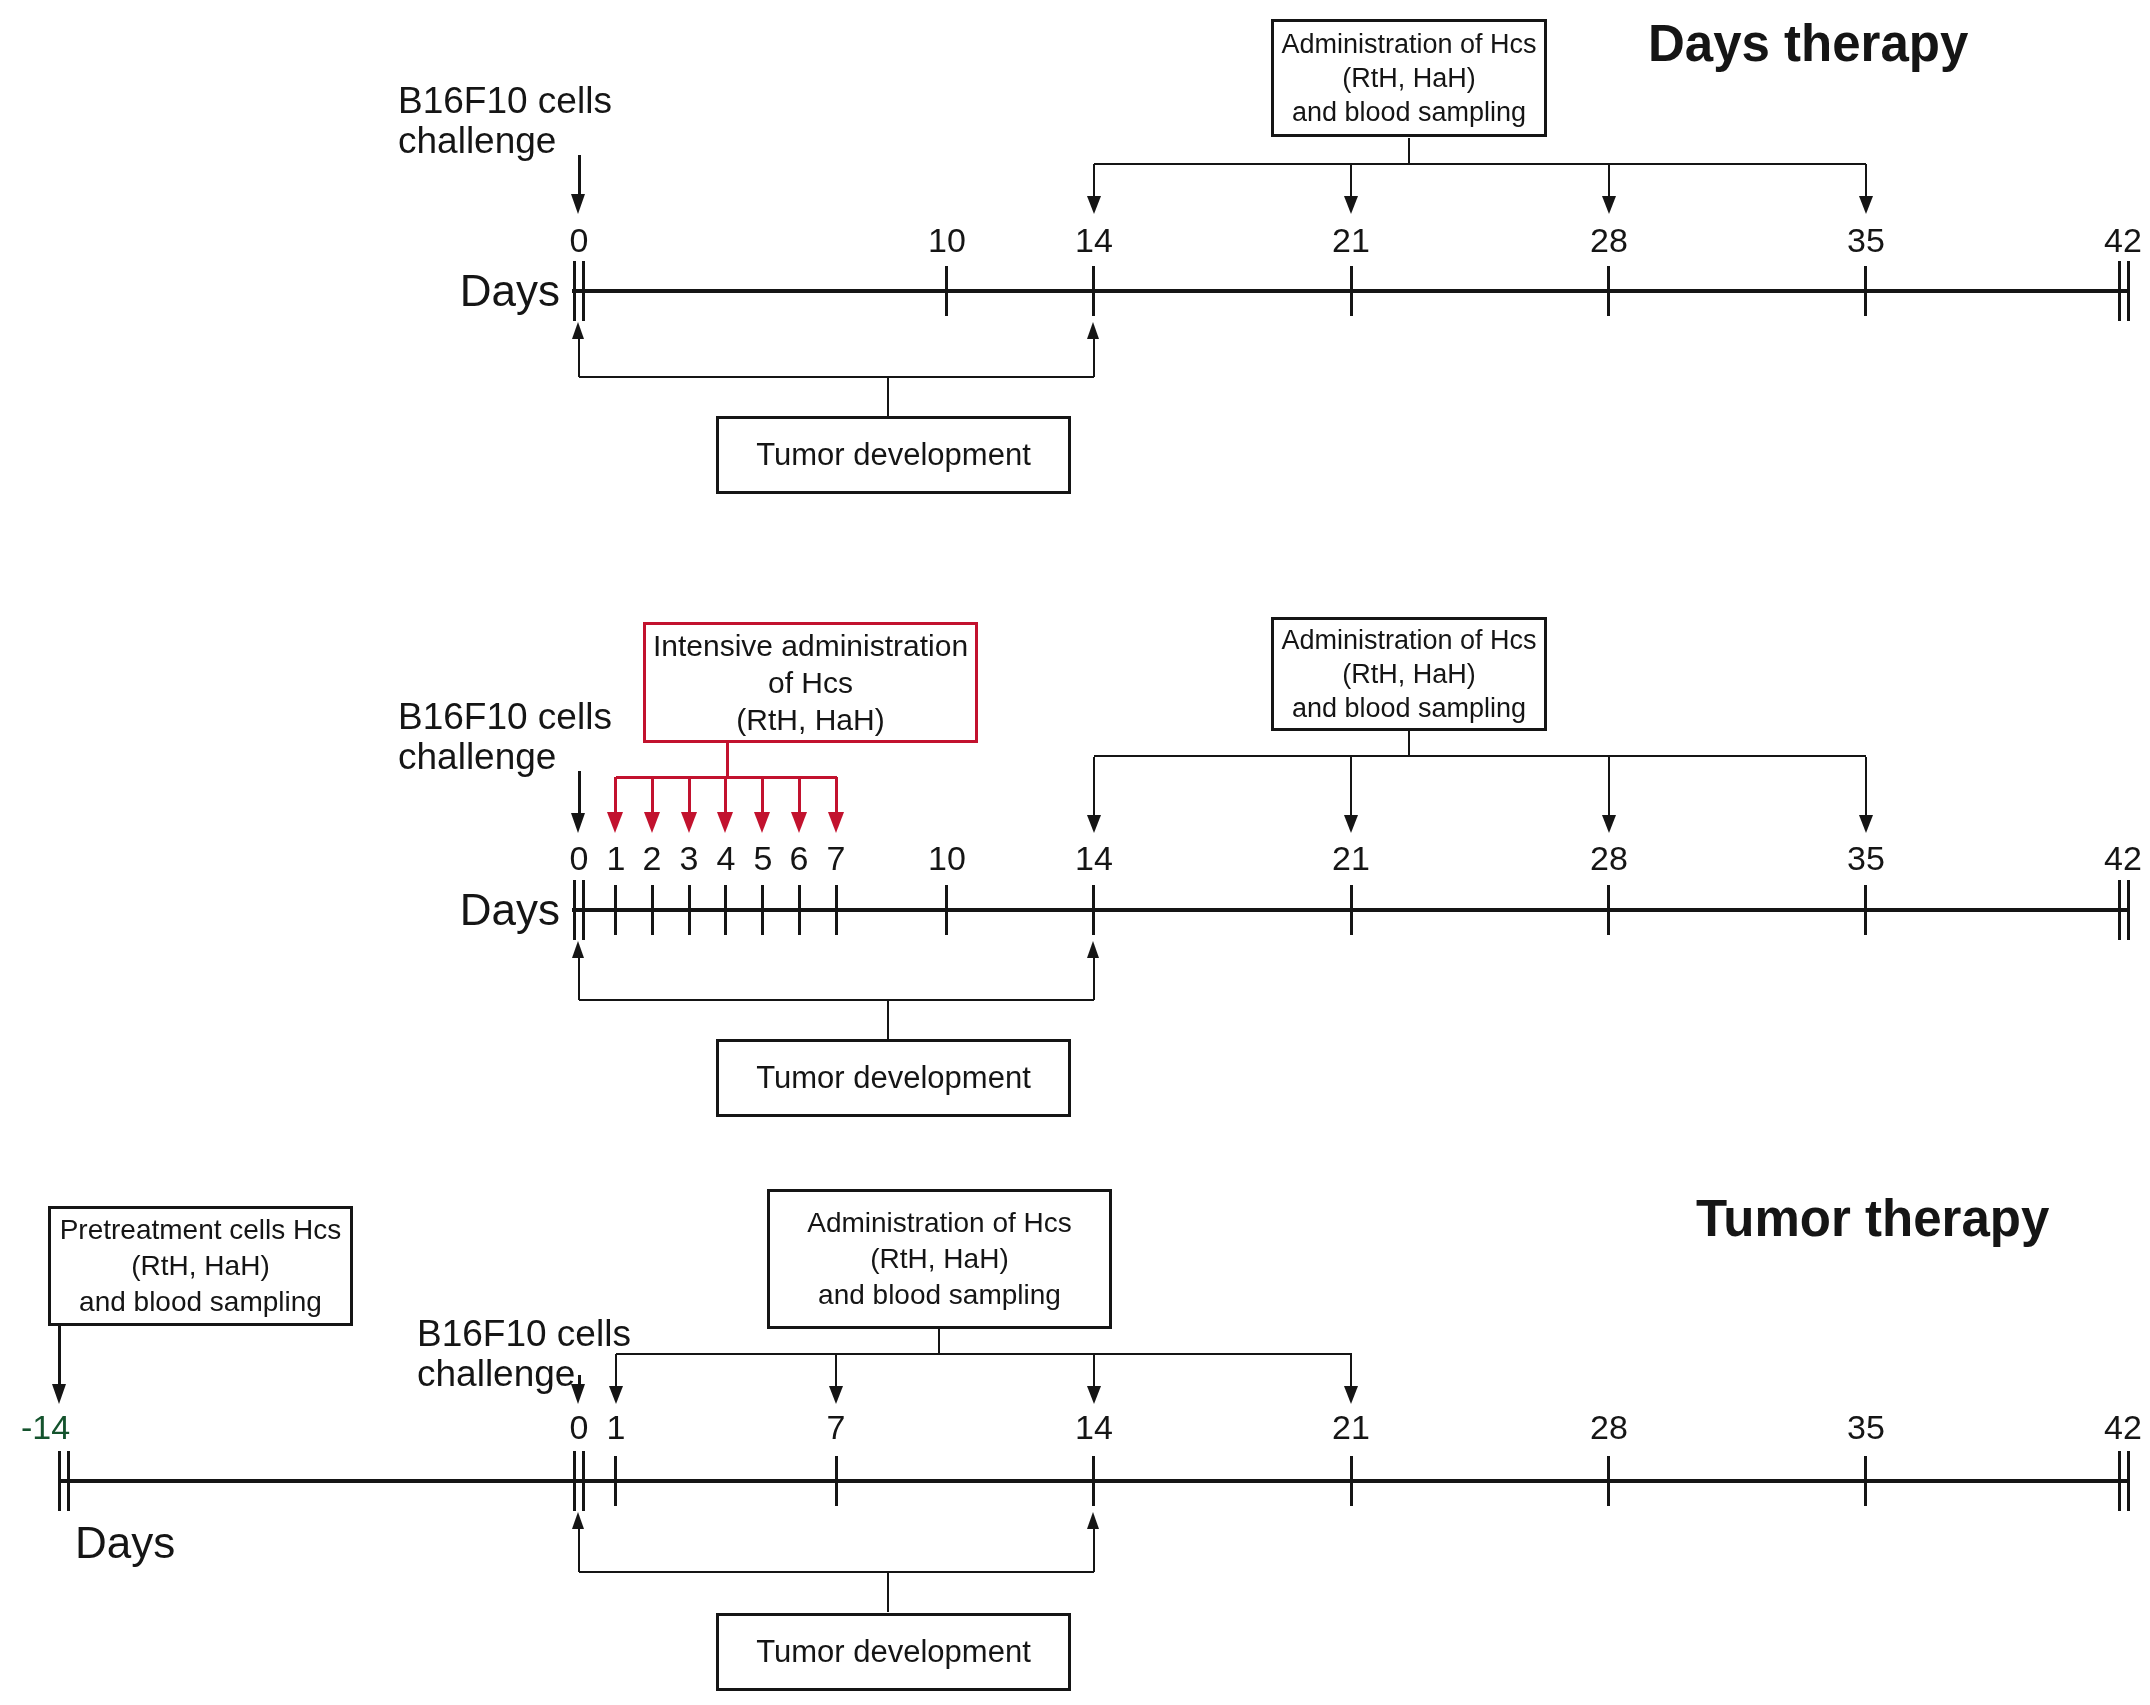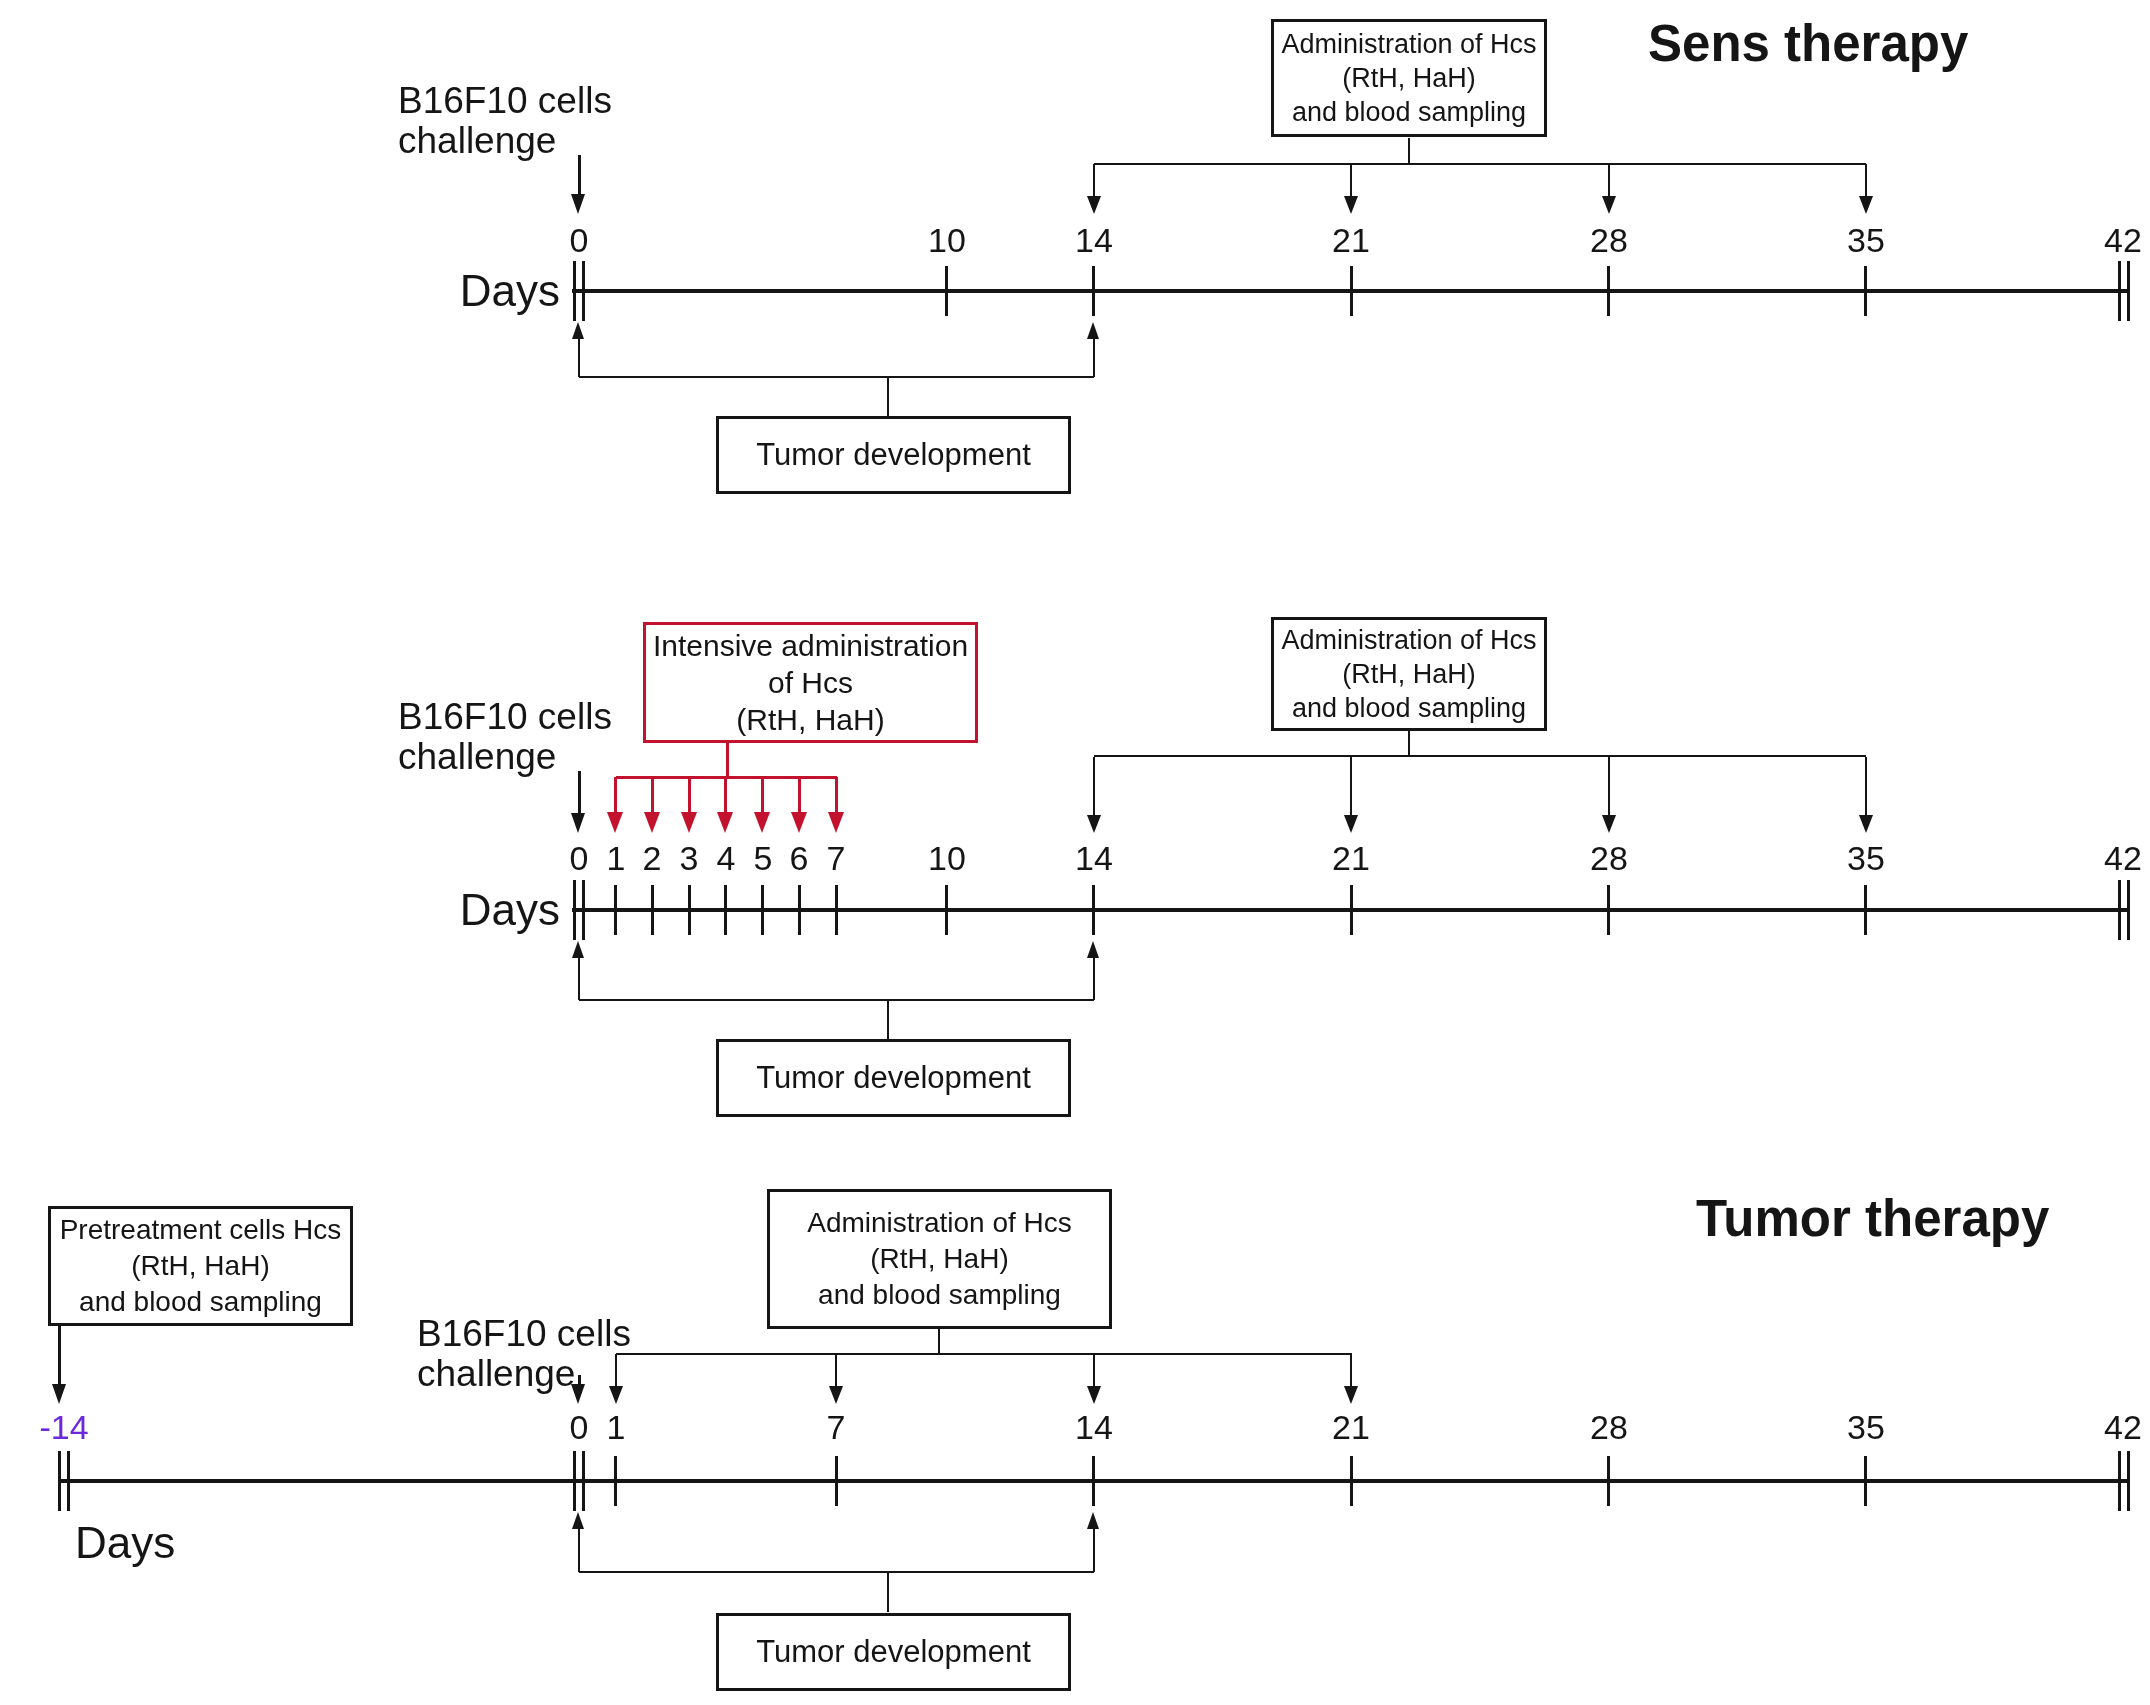--- a/index.html
+++ b/index.html
@@ -29,21 +29,21 @@
       <div style="position: absolute; left: 2118px; top: 261px; width: 2.7px; height: 60px; background: rgb(21, 21, 21);"></div>
       <div style="position: absolute; left: 2127px; top: 261px; width: 2.7px; height: 60px; background: rgb(21, 21, 21);"></div>
       <div class="nowrap" style="position: absolute; left: 536px; top: 221px; width: 86px; text-align: center; font-size: 34px; color: rgb(21, 21, 21);">0</div>
       <div class="nowrap" style="position: absolute; left: 904px; top: 221px; width: 86px; text-align: center; font-size: 34px; color: rgb(21, 21, 21);">10</div>
       <div class="nowrap" style="position: absolute; left: 1051px; top: 221px; width: 86px; text-align: center; font-size: 34px; color: rgb(21, 21, 21);">14</div>
       <div class="nowrap" style="position: absolute; left: 1308px; top: 221px; width: 86px; text-align: center; font-size: 34px; color: rgb(21, 21, 21);">21</div>
       <div class="nowrap" style="position: absolute; left: 1566px; top: 221px; width: 86px; text-align: center; font-size: 34px; color: rgb(21, 21, 21);">28</div>
       <div class="nowrap" style="position: absolute; left: 1823px; top: 221px; width: 86px; text-align: center; font-size: 34px; color: rgb(21, 21, 21);">35</div>
       <div class="nowrap" style="position: absolute; left: 2080px; top: 221px; width: 86px; text-align: center; font-size: 34px; color: rgb(21, 21, 21);">42</div>
       <div class="nowrap" style="position: absolute; left: 318px; top: 266px; width: 242px; text-align: right; font-size: 44px; color: rgb(21, 21, 21);">Days</div>
-      <div class="nowrap" style="position: absolute; left: 1648px; top: 13.5px; font-size: 51px; font-weight: bold; color: rgb(21, 21, 21);">Sens therapy</div>
+      <div class="nowrap" style="position: absolute; left: 1648px; top: 13.5px; font-size: 51px; font-weight: bold; color: rgb(21, 21, 21);">Days therapy</div>
       <div class="nowrap" style="position: absolute; left: 398px; top: 80px; font-size: 37px; color: rgb(21, 21, 21);">B16F10 cells</div>
       <div class="nowrap" style="position: absolute; left: 398px; top: 120px; font-size: 37px; color: rgb(21, 21, 21);">challenge</div>
       <div style="position: absolute; left: 578px; top: 155px; width: 2.7px; height: 42px; background: rgb(21, 21, 21);"></div>
       <div style="position: absolute; left: 571px; top: 194px; width: 0px; height: 0px; background: transparent; border-left: 7.5px solid transparent; border-right: 7.5px solid transparent; border-top: 20.5px solid rgb(21, 21, 21);"></div>
       <div style="position: absolute; left: 1271px; top: 19.4px; width: 276px; height: 118px; box-sizing: border-box; border: 3.2px solid rgb(21, 21, 21); background: rgb(255, 255, 255); display: flex; flex-direction: column; align-items: center; justify-content: center;">
         <div style="position: static; font-size: 27px; line-height: 34px; white-space: nowrap; color: rgb(21, 21, 21);">Administration of Hcs</div>
         <div style="position: static; font-size: 27px; line-height: 34px; white-space: nowrap; color: rgb(21, 21, 21);">(RtH, HaH)</div>
         <div style="position: static; font-size: 27px; line-height: 34px; white-space: nowrap; color: rgb(21, 21, 21);">and blood sampling</div>
       </div>
       <div style="position: absolute; left: 1408px; top: 138px; width: 2.2px; height: 26px; background: rgb(21, 21, 21);"></div>
@@ -156,21 +156,21 @@
       <div style="position: absolute; left: 1092px; top: 1456px; width: 3.2px; height: 50px; background: rgb(21, 21, 21);"></div>
       <div style="position: absolute; left: 1350px; top: 1456px; width: 3.2px; height: 50px; background: rgb(21, 21, 21);"></div>
       <div style="position: absolute; left: 1607px; top: 1456px; width: 3.2px; height: 50px; background: rgb(21, 21, 21);"></div>
       <div style="position: absolute; left: 1864px; top: 1456px; width: 3.2px; height: 50px; background: rgb(21, 21, 21);"></div>
       <div style="position: absolute; left: 58px; top: 1451px; width: 2.7px; height: 60px; background: rgb(21, 21, 21);"></div>
       <div style="position: absolute; left: 67px; top: 1451px; width: 2.7px; height: 60px; background: rgb(21, 21, 21);"></div>
       <div style="position: absolute; left: 573px; top: 1451px; width: 2.7px; height: 60px; background: rgb(21, 21, 21);"></div>
       <div style="position: absolute; left: 582px; top: 1451px; width: 2.7px; height: 60px; background: rgb(21, 21, 21);"></div>
       <div style="position: absolute; left: 2118px; top: 1451px; width: 2.7px; height: 60px; background: rgb(21, 21, 21);"></div>
       <div style="position: absolute; left: 2127px; top: 1451px; width: 2.7px; height: 60px; background: rgb(21, 21, 21);"></div>
-      <div class="nowrap" style="position: absolute; left: 21px; top: 1408px; width: 86px; text-align: center; font-size: 34px; color: #6d28d9;">-14</div>
+      <div class="nowrap" style="position: absolute; left: 21px; top: 1408px; width: 86px; text-align: left; font-size: 34px; color: #14532d;">-14</div>
       <div class="nowrap" style="position: absolute; left: 536px; top: 1408px; width: 86px; text-align: center; font-size: 34px; color: rgb(21, 21, 21);">0</div>
       <div class="nowrap" style="position: absolute; left: 573px; top: 1408px; width: 86px; text-align: center; font-size: 34px; color: rgb(21, 21, 21);">1</div>
       <div class="nowrap" style="position: absolute; left: 793px; top: 1408px; width: 86px; text-align: center; font-size: 34px; color: rgb(21, 21, 21);">7</div>
       <div class="nowrap" style="position: absolute; left: 1051px; top: 1408px; width: 86px; text-align: center; font-size: 34px; color: rgb(21, 21, 21);">14</div>
       <div class="nowrap" style="position: absolute; left: 1308px; top: 1408px; width: 86px; text-align: center; font-size: 34px; color: rgb(21, 21, 21);">21</div>
       <div class="nowrap" style="position: absolute; left: 1566px; top: 1408px; width: 86px; text-align: center; font-size: 34px; color: rgb(21, 21, 21);">28</div>
       <div class="nowrap" style="position: absolute; left: 1823px; top: 1408px; width: 86px; text-align: center; font-size: 34px; color: rgb(21, 21, 21);">35</div>
       <div class="nowrap" style="position: absolute; left: 2080px; top: 1408px; width: 86px; text-align: center; font-size: 34px; color: rgb(21, 21, 21);">42</div>
       <div class="nowrap" style="position: absolute; left: 75px; top: 1518px; font-size: 44px; color: rgb(21, 21, 21);">Days</div>
       <div class="nowrap" style="position: absolute; left: 1696px; top: 1189px; font-size: 51px; font-weight: bold; color: rgb(21, 21, 21);">Tumor therapy</div>

